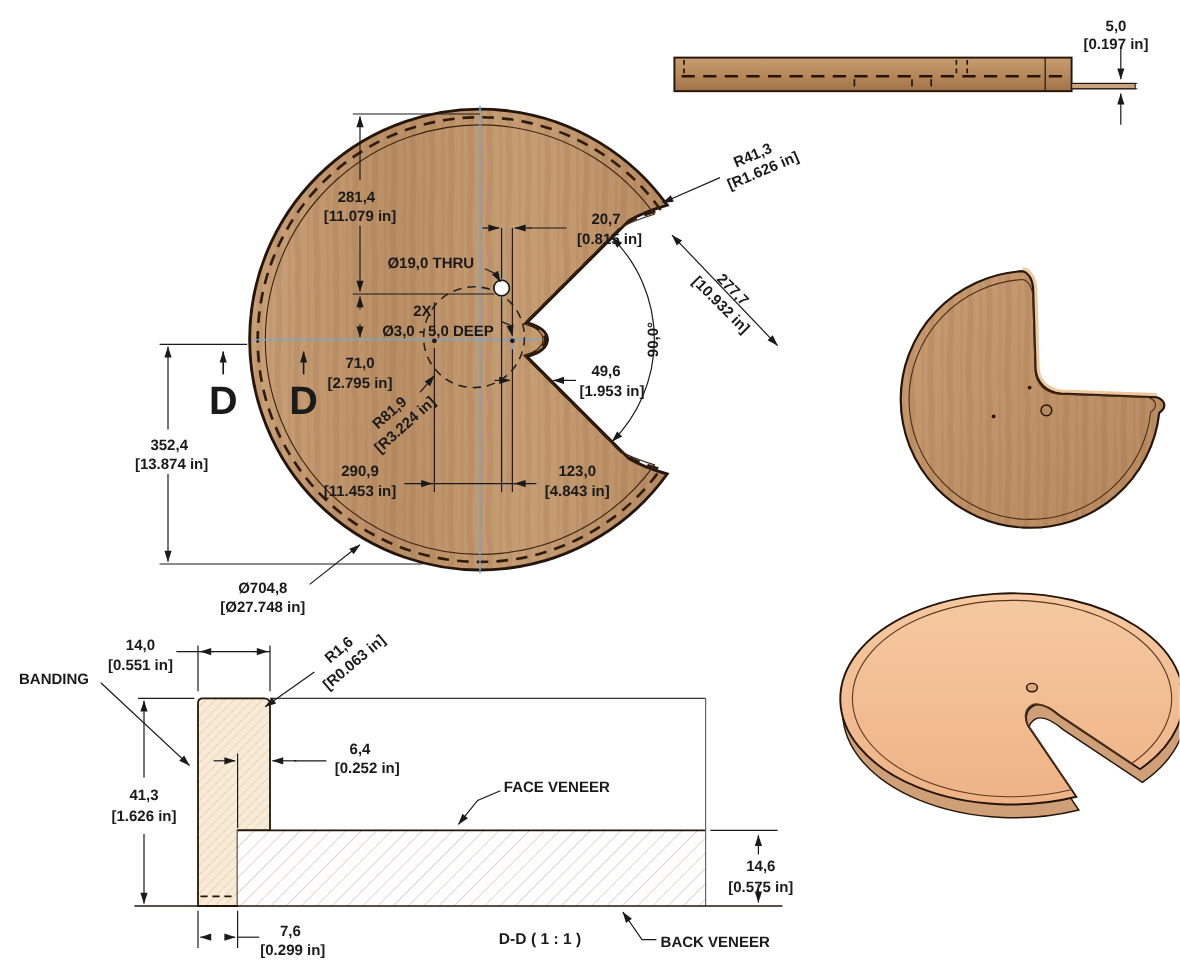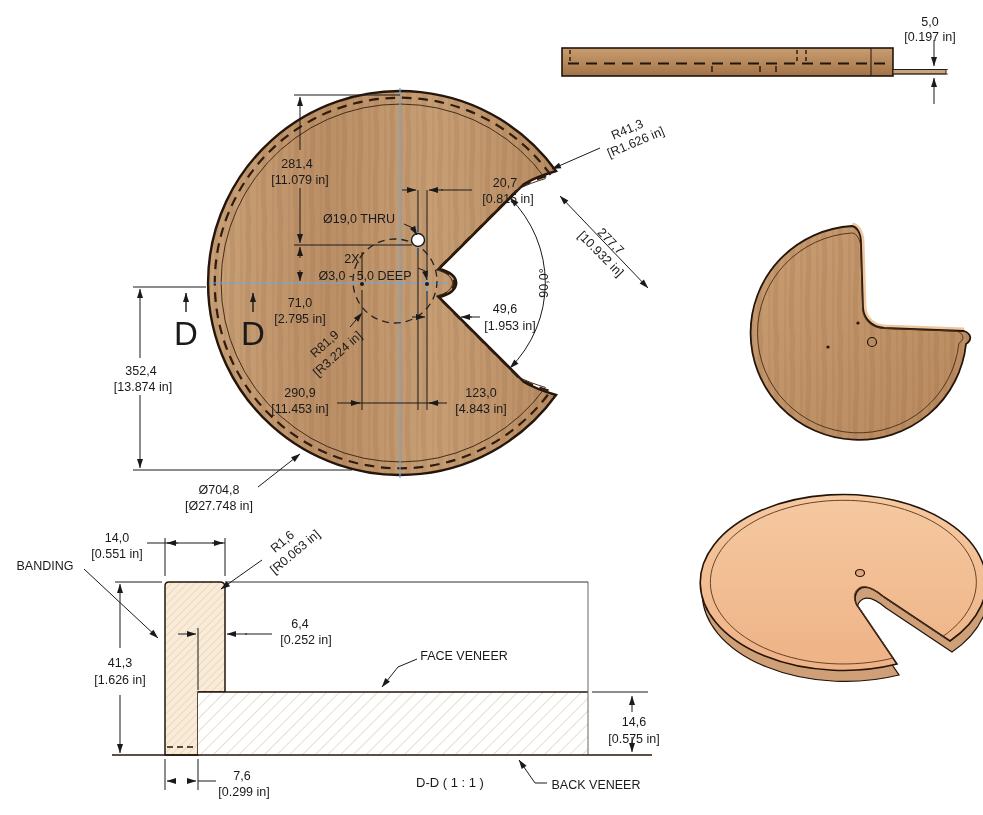--- a/index.html
+++ b/index.html
@@ -1,16 +1,16 @@
 <!DOCTYPE html>
 <html><head>
 <meta charset="utf-8">
 <style>
   html,body{margin:0;padding:0;background:#ffffff;}
-  .stage{width:983px;height:815px;position:relative;background:#fff;overflow:hidden;}
+  .stage{width:983px;height:815px;position:relative;background:#fff;overflow:hidden;font-weight:bold;}
   svg{display:block;}
   text{font-family:"Liberation Sans","DejaVu Sans",sans-serif;fill:#1a1a1a;}
   .dim{font-size:12.5px;}
   .sec{font-size:33px;}
   .ttl{font-size:13px;}
 </style>
 </head>
 <body>
 
 <div class="stage">

